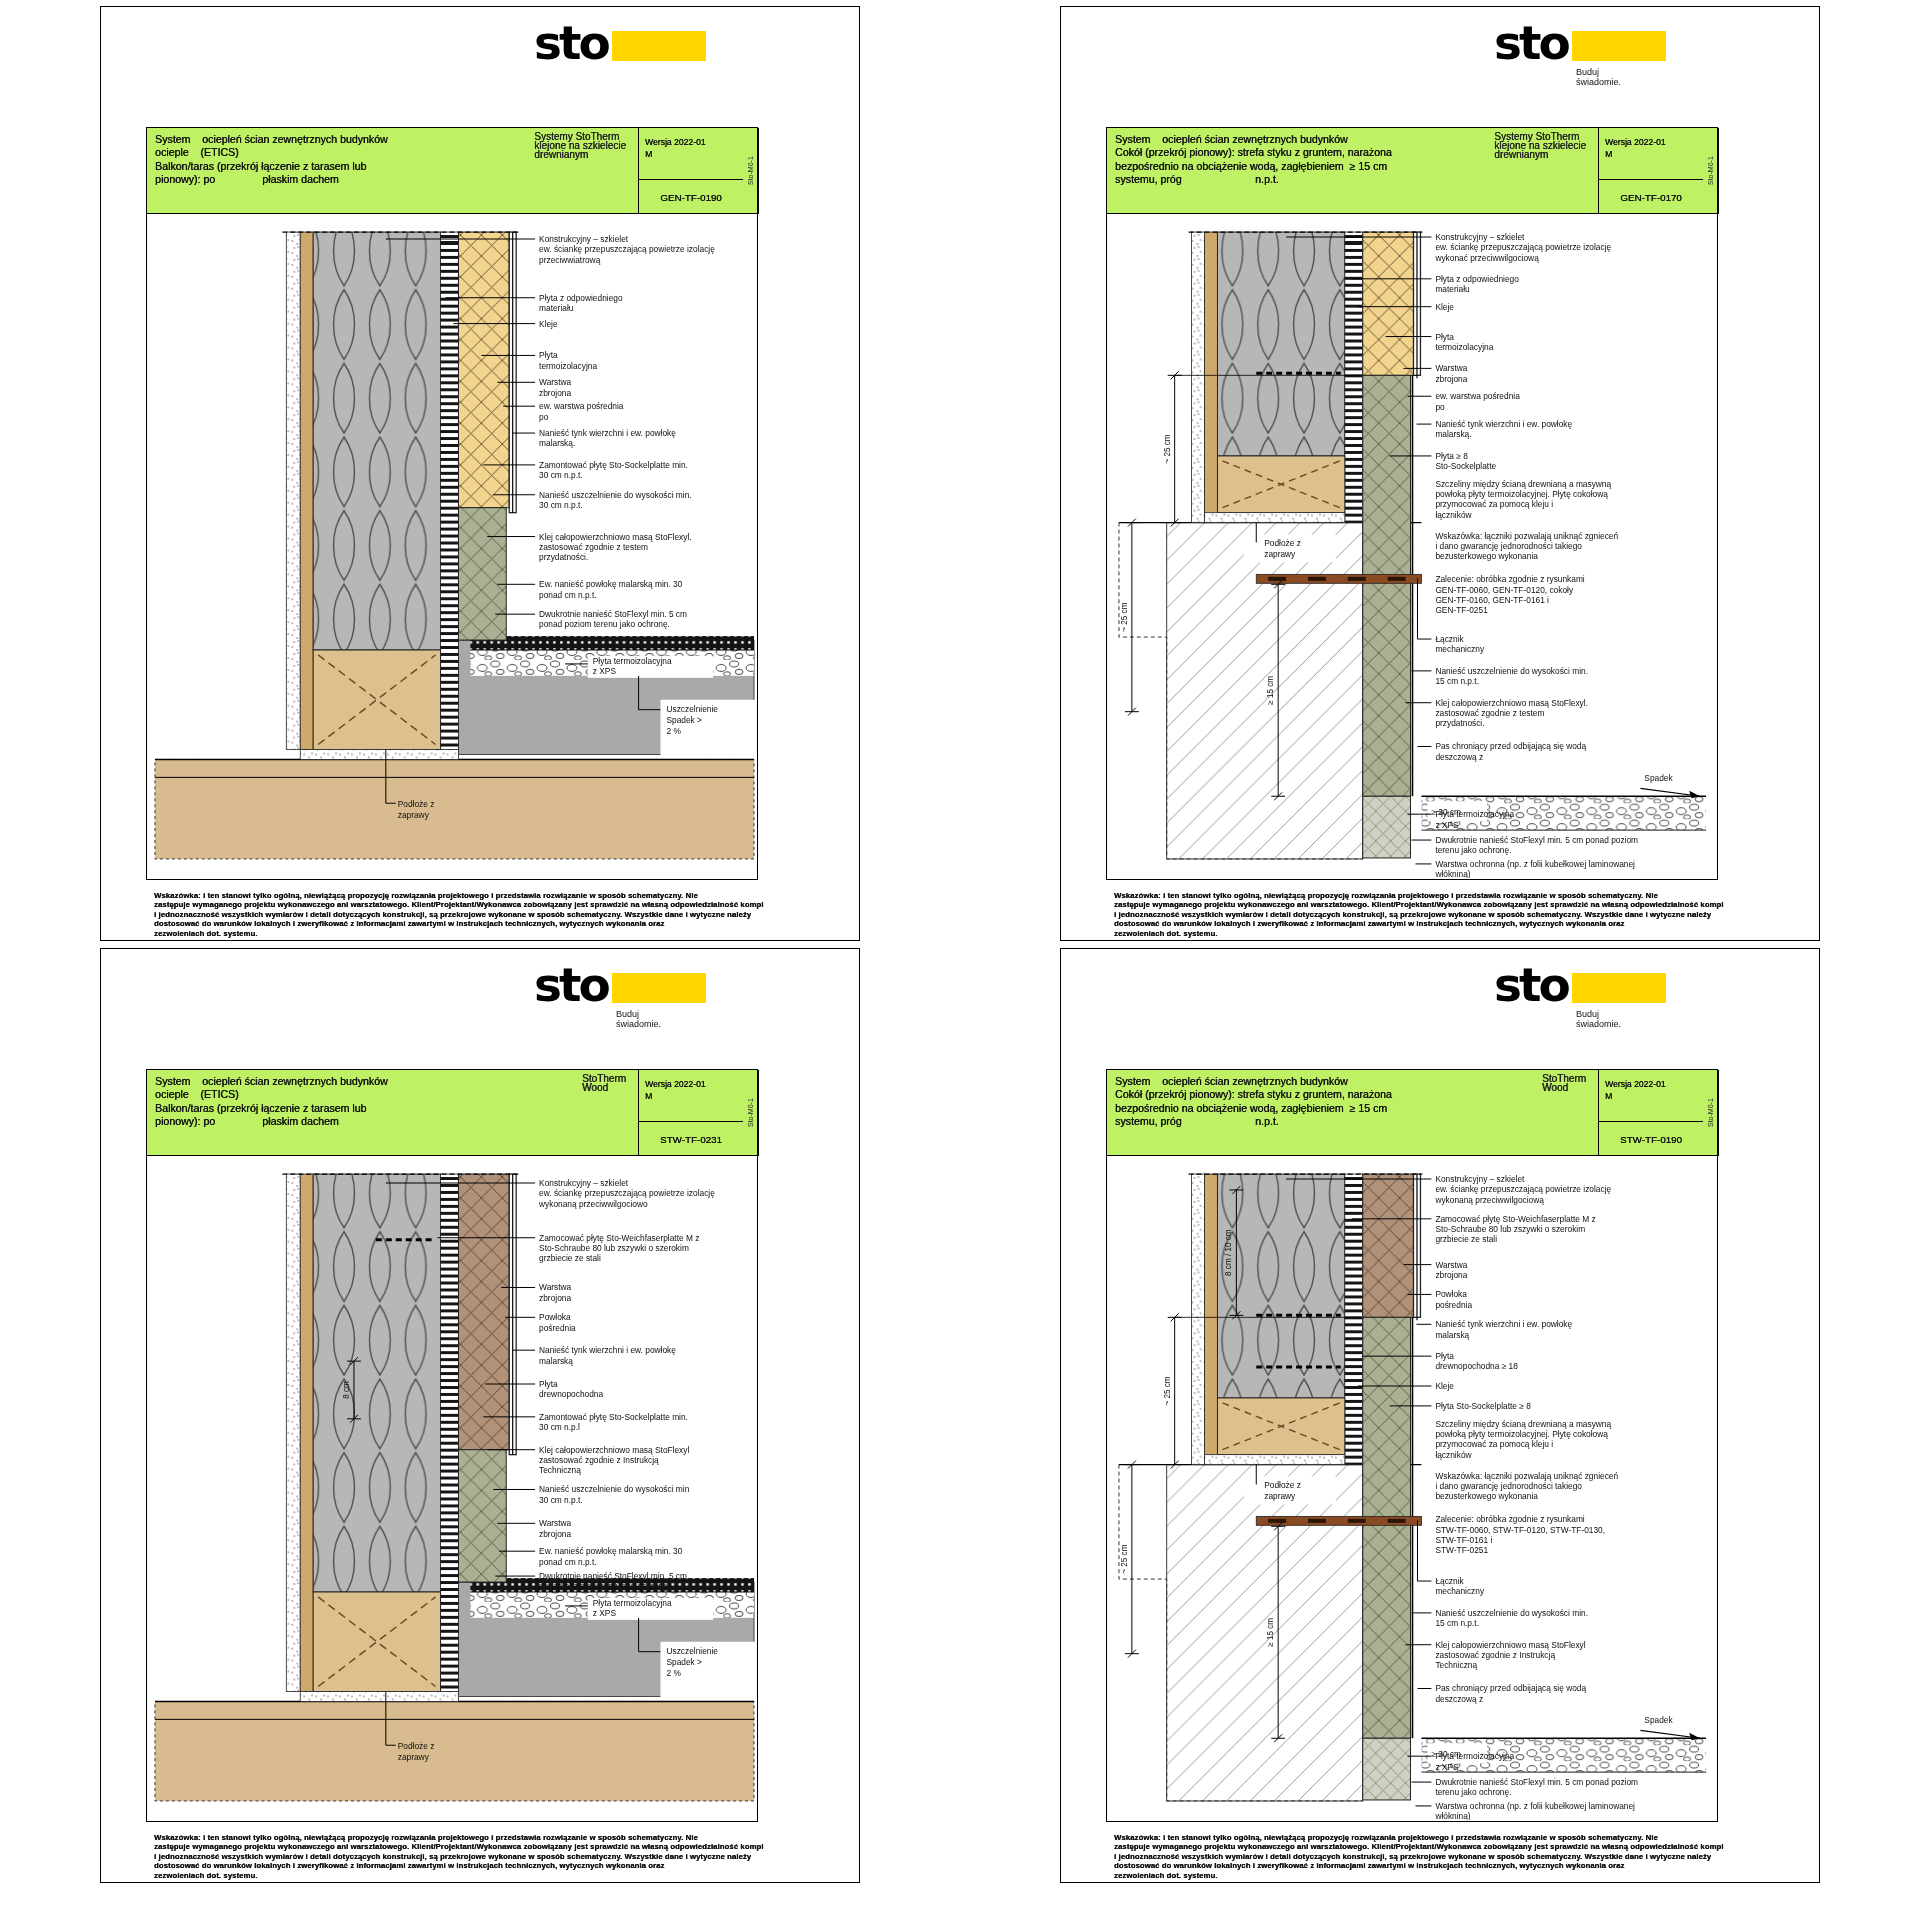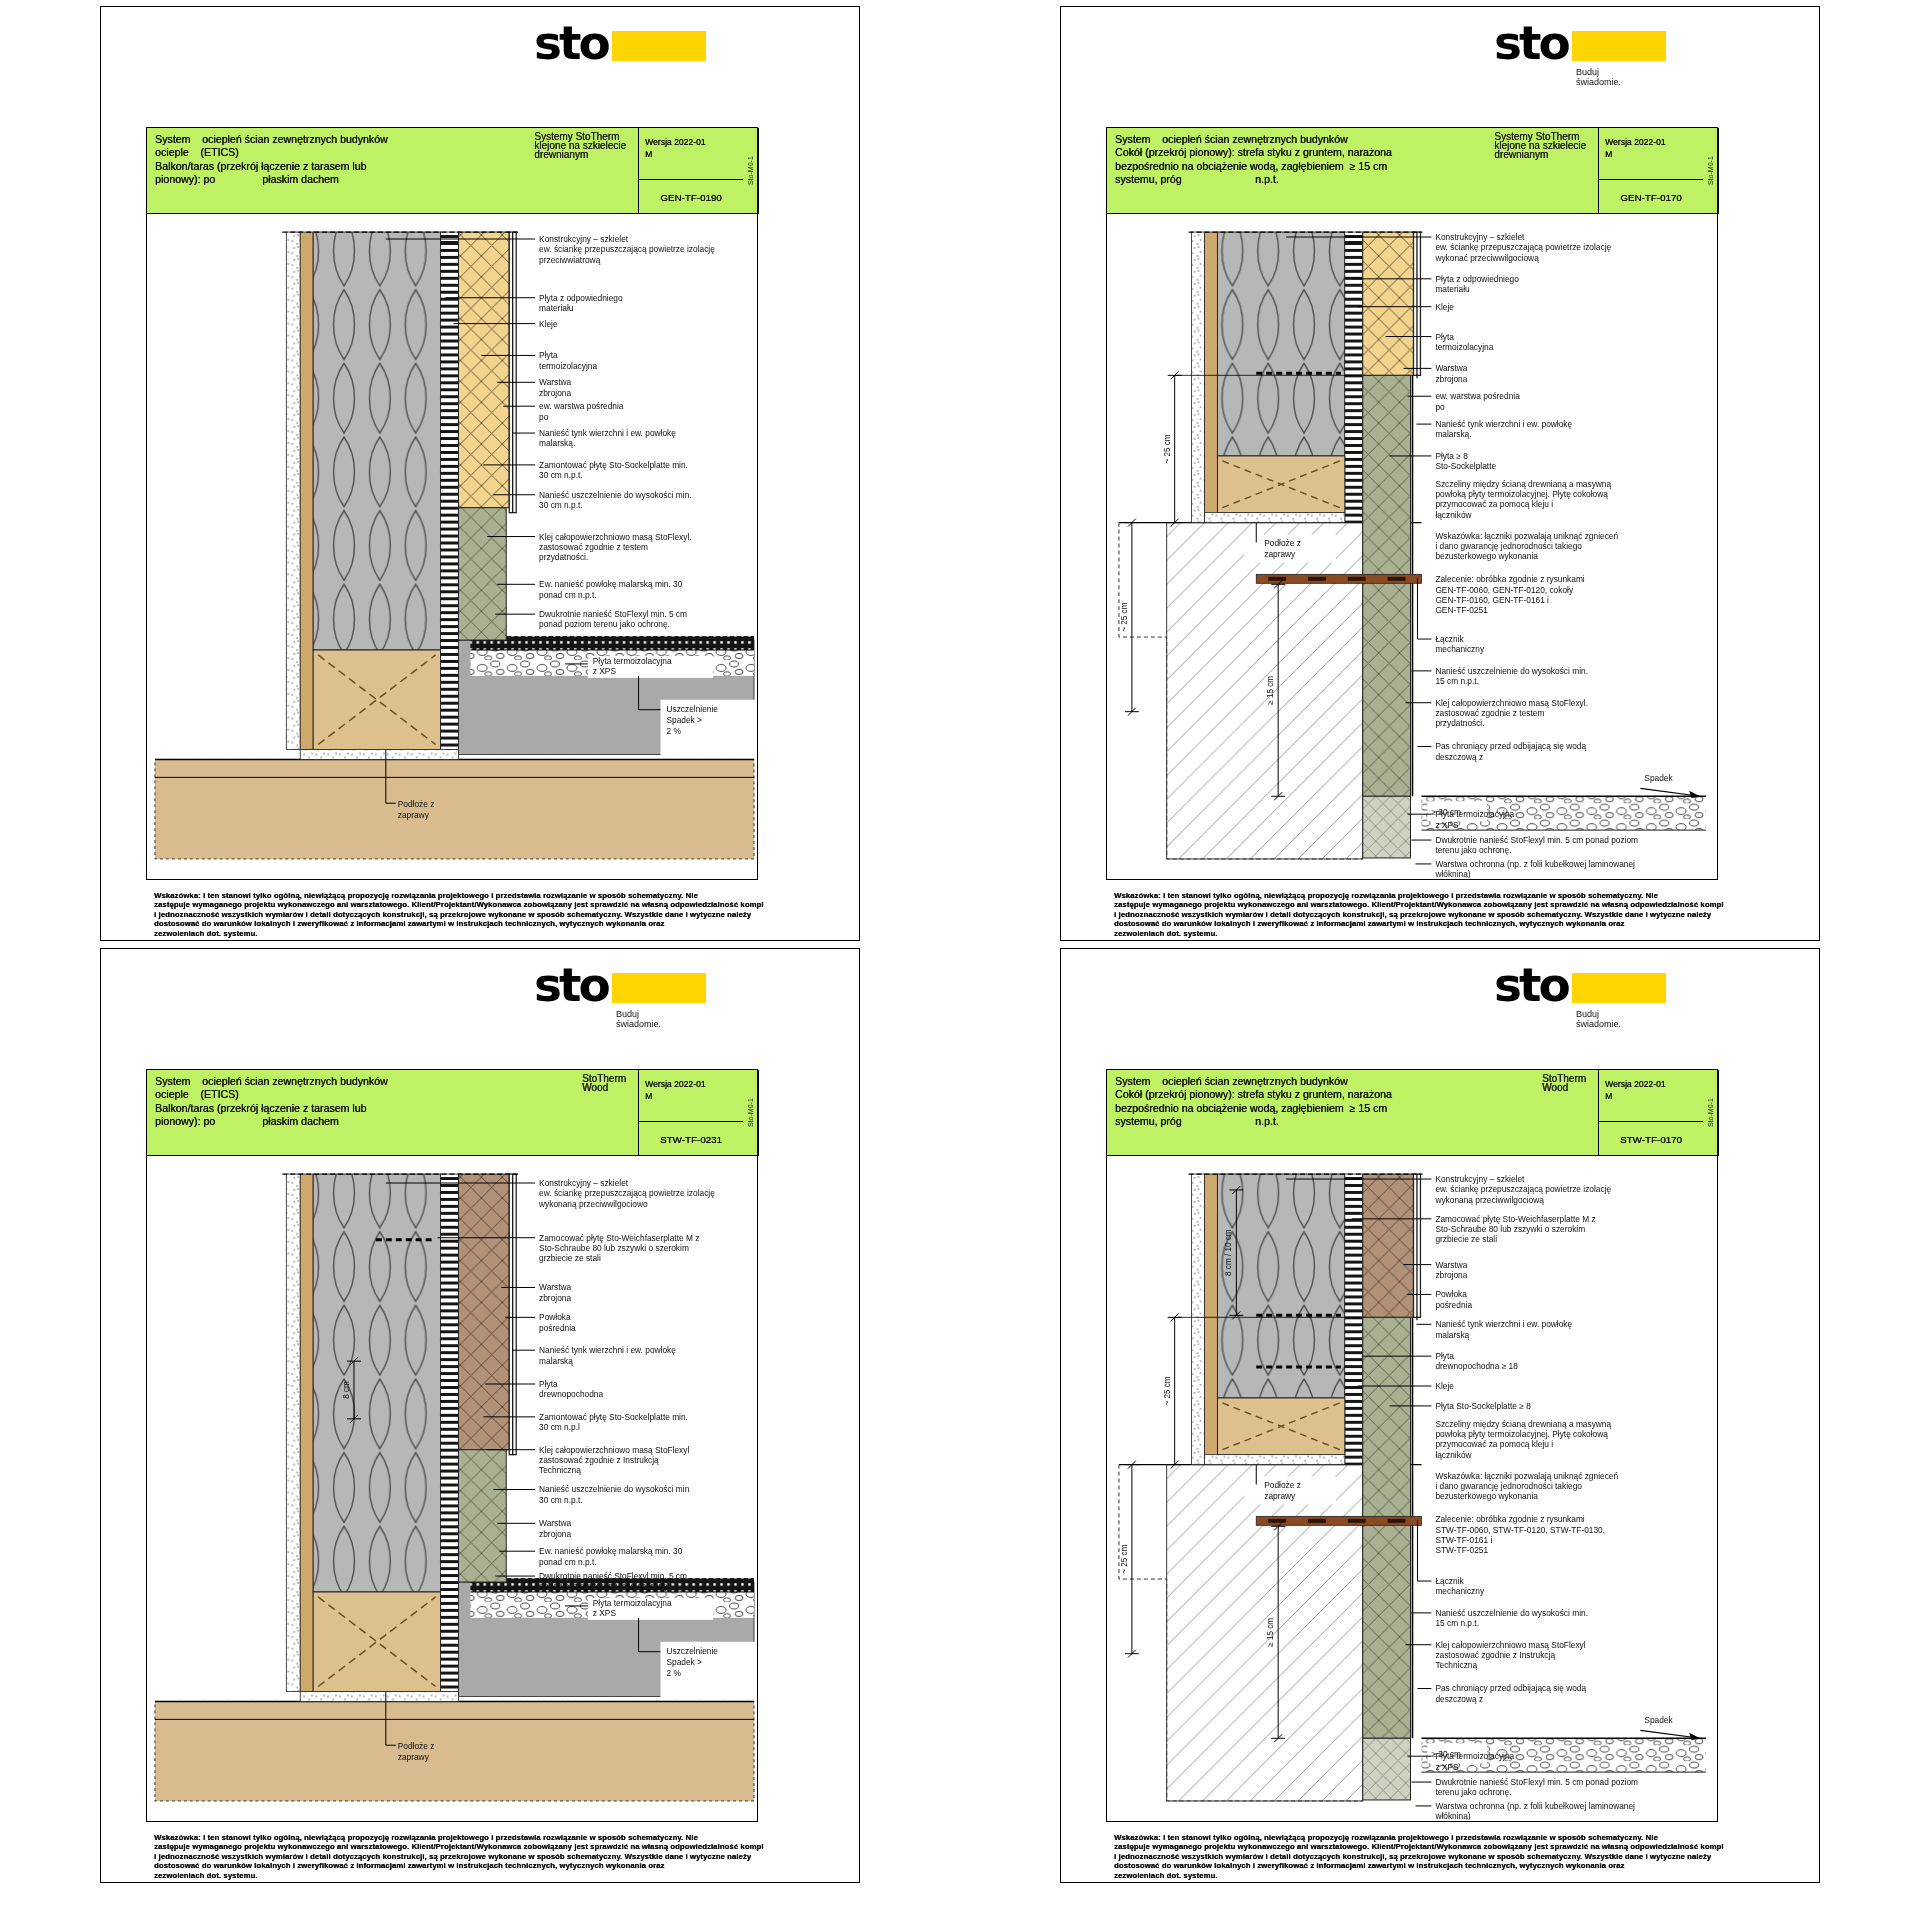--- a/index.html
+++ b/index.html
@@ -582,21 +582,21 @@
           <div>StoTherm</div>
           <div>Wood</div>
           <div></div>
         </div>
       </div>
       <div class="tb-right">
         <div class="tb-version">
           <div>Wersja 2022-01</div>
           <div>M</div>
         </div>
-        <div class="tb-doc">STW-TF-0170</div>
+        <div class="tb-doc">STW-TF-0190</div>
       </div>
       <div class="tb-side">Sto-M0-1</div>
     </div>
     <svg class="drawing" viewBox="0 0 612 667">
         <defs>
           <pattern id="top-3" width="21" height="21" patternUnits="userSpaceOnUse">
             <rect width="21" height="21" fill="#b29179"></rect>
             <path d="M0,21 L21,0 M0,0 L21,21" stroke="#5d4a3a" stroke-width="1" fill="none"></path>
           </pattern>
           <pattern id="green-3" width="21" height="21" patternUnits="userSpaceOnUse">

